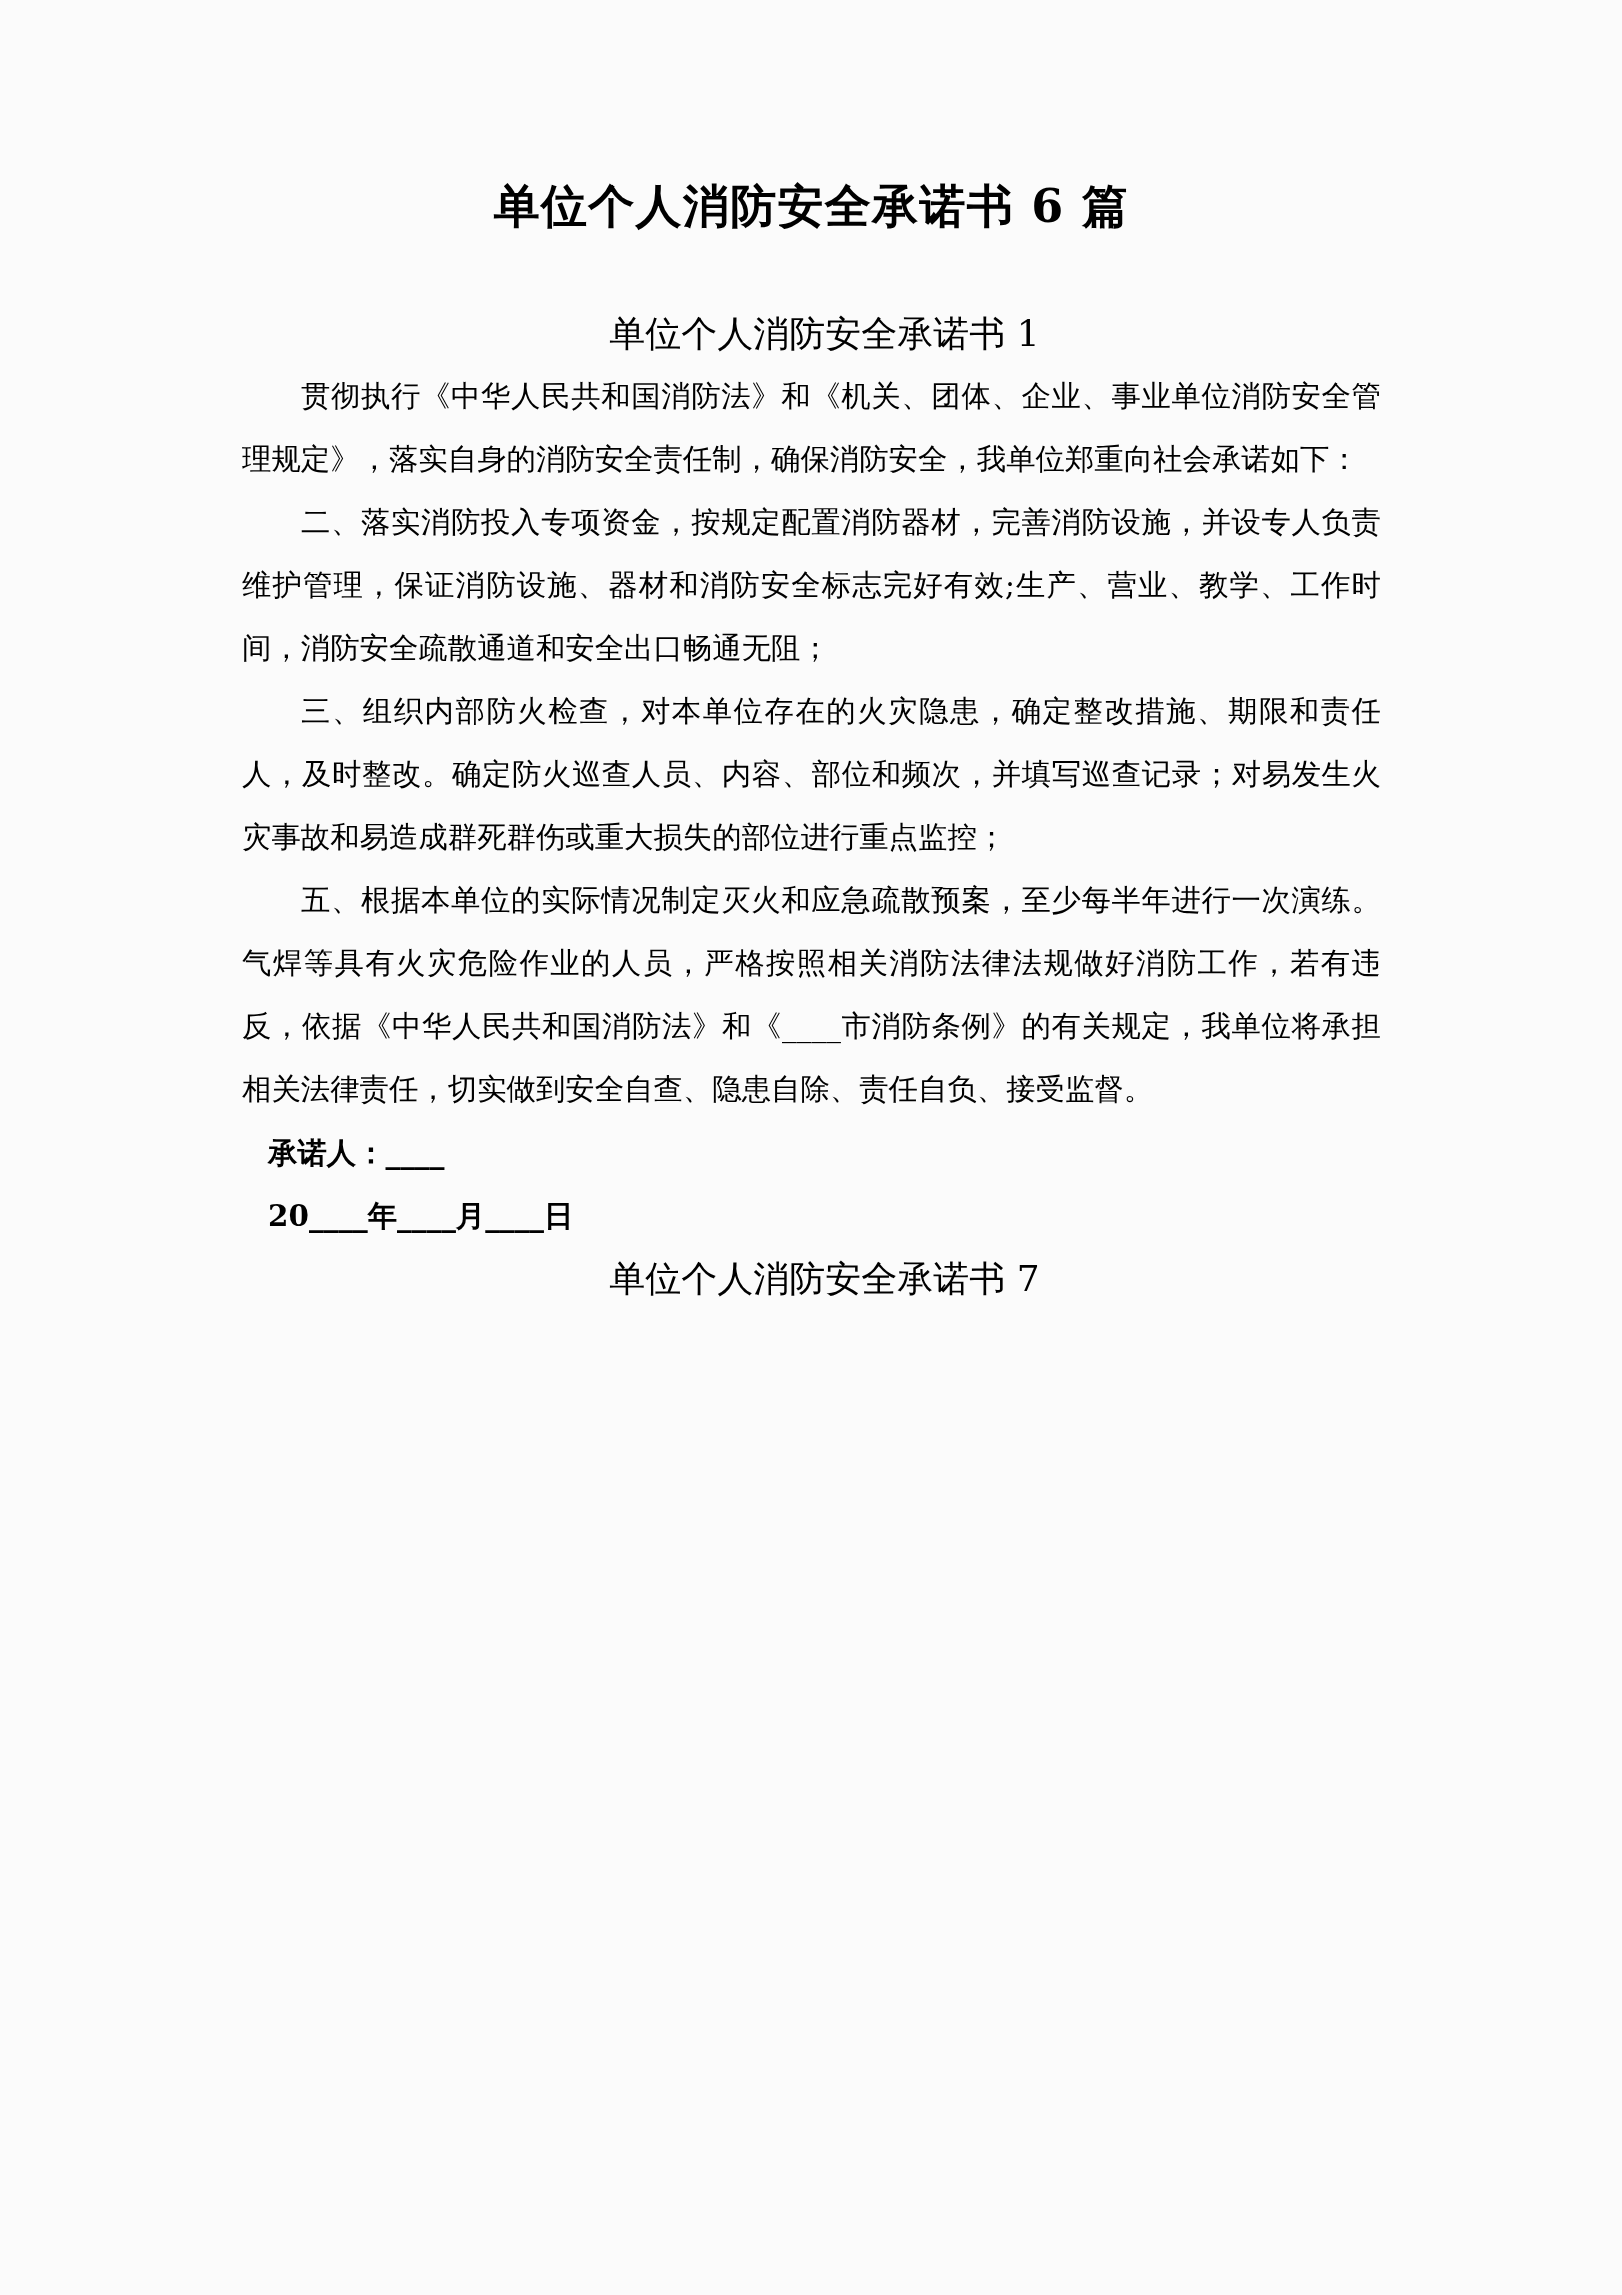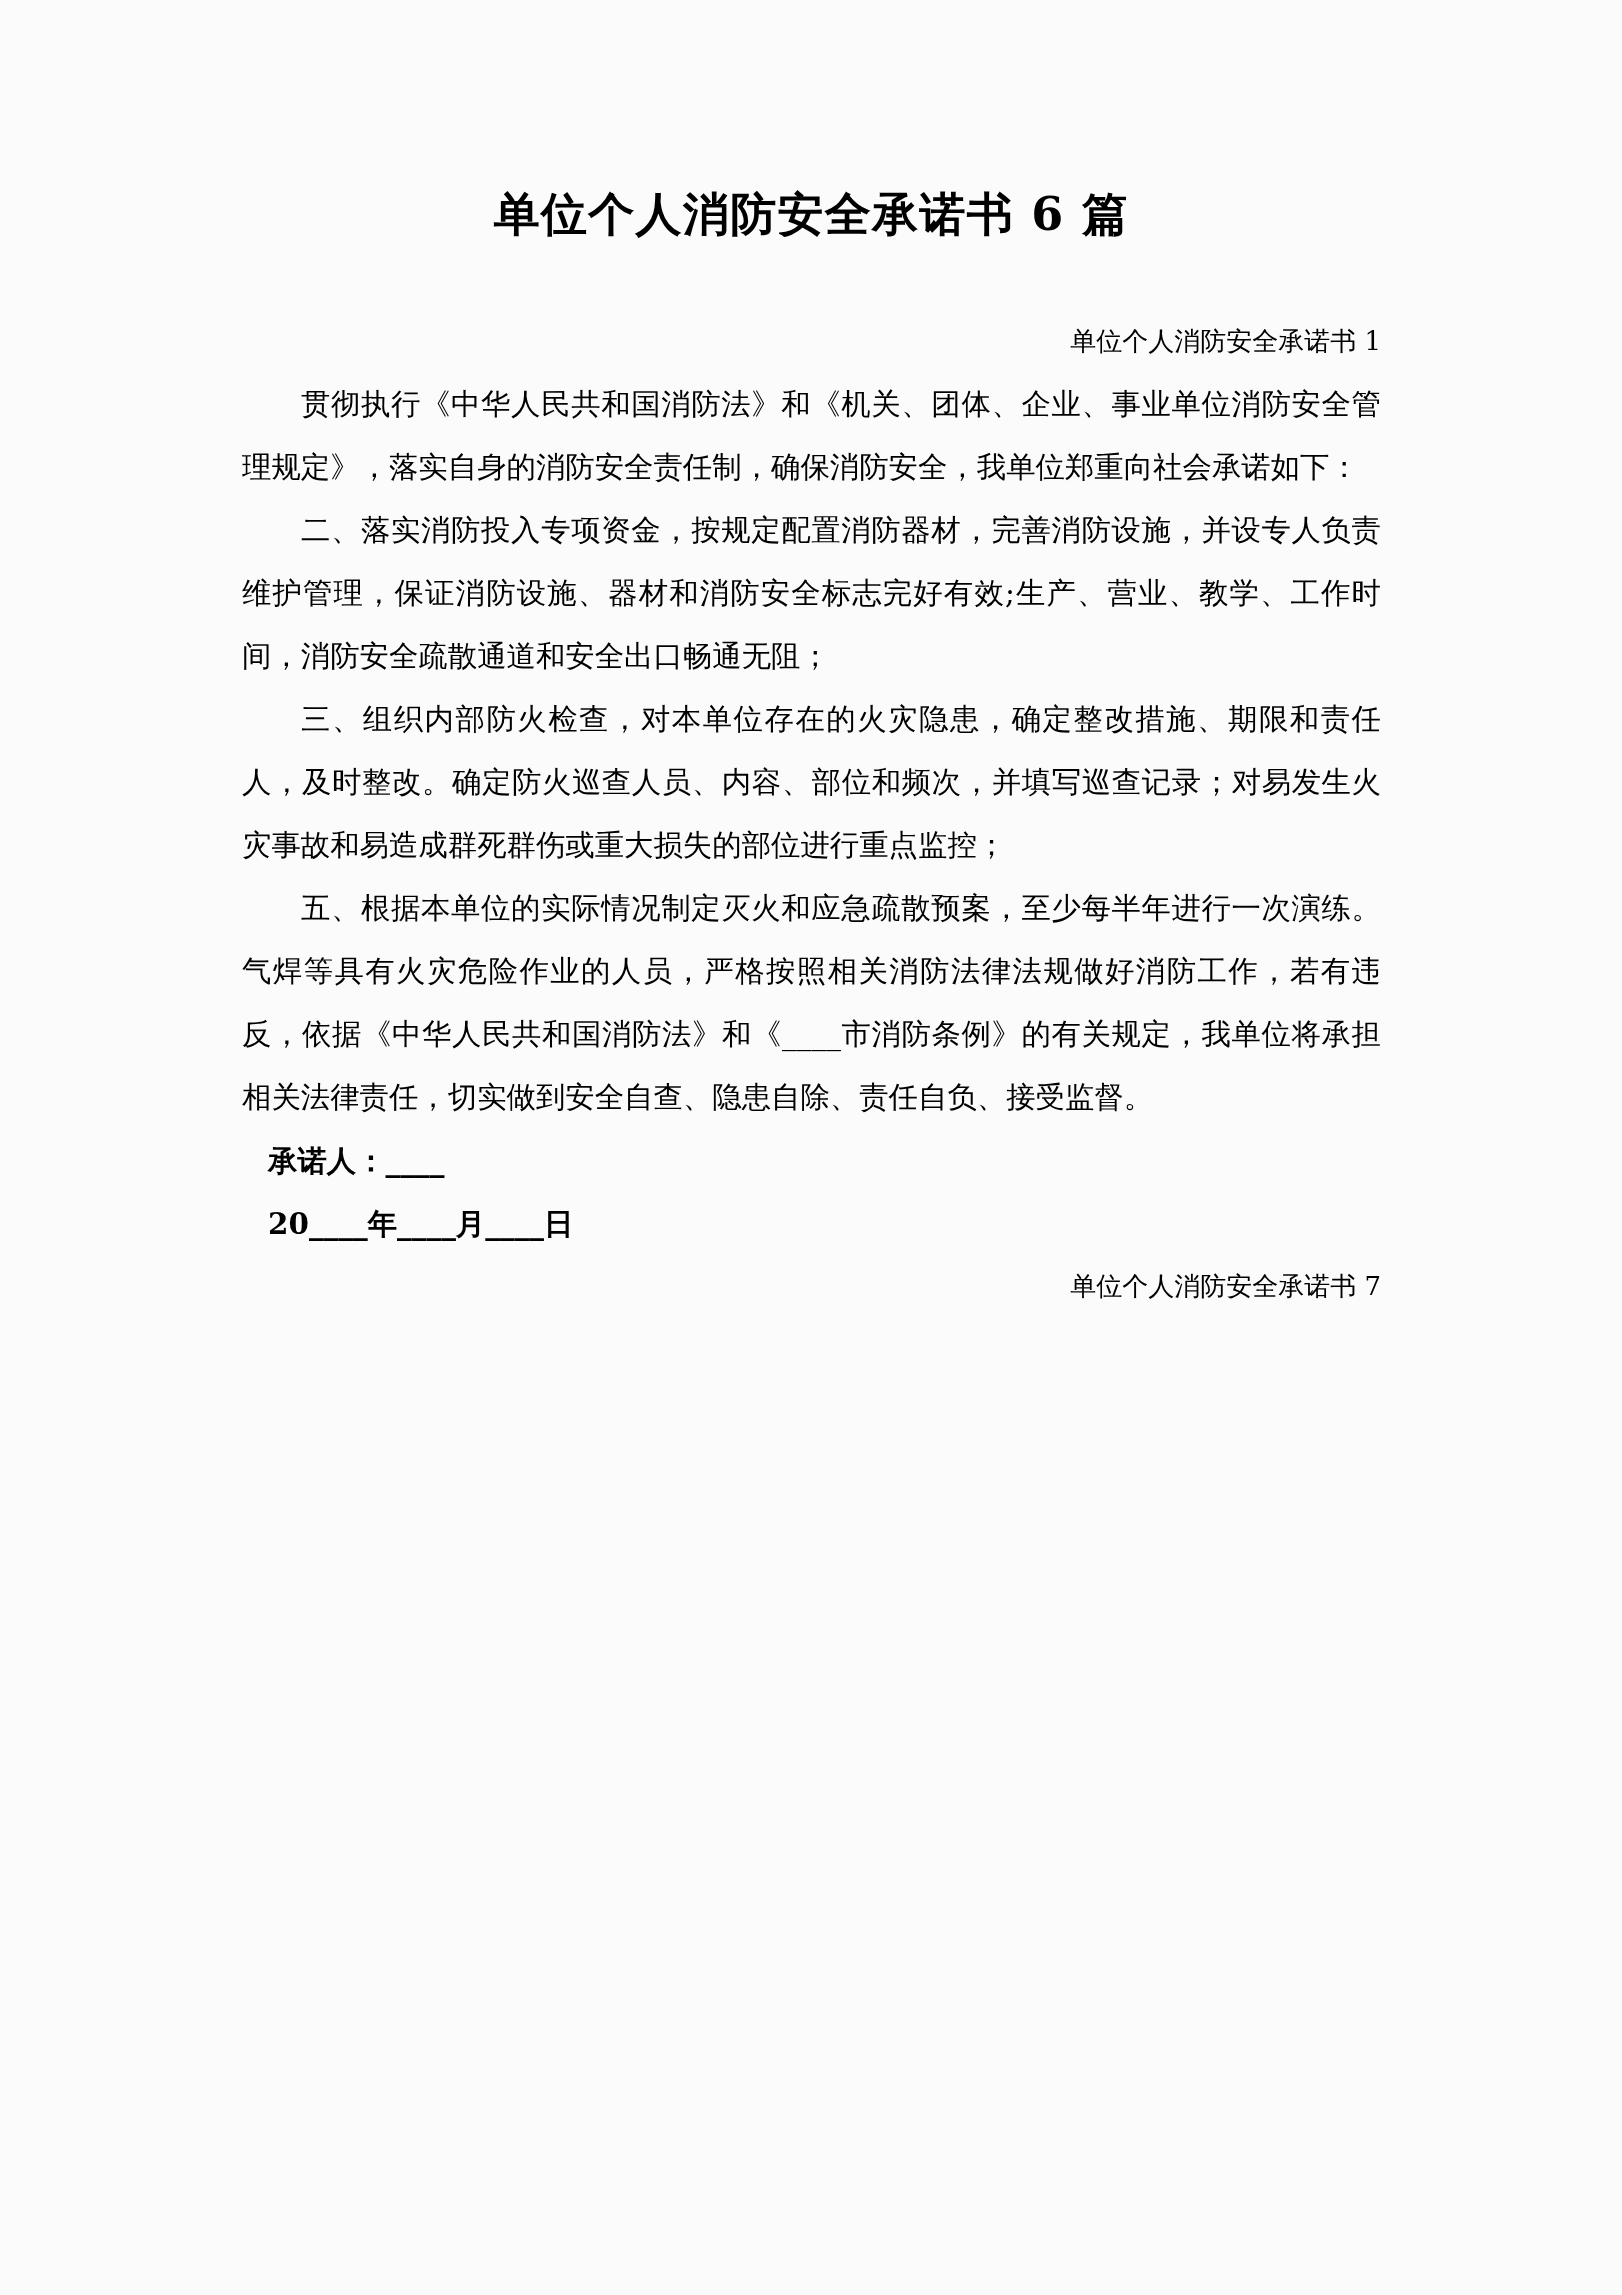--- a/index.html
+++ b/index.html
@@ -15,21 +15,21 @@
     overflow: hidden;
   }
   .page {
     position: relative;
     width: 1623px;
     height: 2295px;
     box-sizing: border-box;
     padding: 0 242px;
   }
   .doc-title {
-    margin: 16px;
+    margin: 8px;
     padding: 0;
     text-align: center;
     font-size: 46px;
     font-weight: bold;
     line-height: 1.0;
     letter-spacing: 1.3px;
     padding-top: 175px;
     padding-bottom: 0;
     font-family: "DejaVu Serif", "Liberation Serif", serif;
   }
@@ -43,24 +43,24 @@
     line-height: 63px;
     text-align: justify;
     text-justify: inter-ideograph;
     text-indent: 59px;
     letter-spacing: 0px;
     word-break: break-all;
   }
   p.section-head {
     margin: 0;
     padding: 0;
-    font-size: 26px;
+    font-size: 36px;
     line-height: 63px;
     text-indent: 26px;
-    text-align: right;
+    text-align: center;
     letter-spacing: 0px;
   }
   p.sign {
     margin: 0;
     padding: 0;
     font-size: 29.4px;
     line-height: 63px;
     text-indent: 26px;
     text-align: left;
     font-weight: bold;

